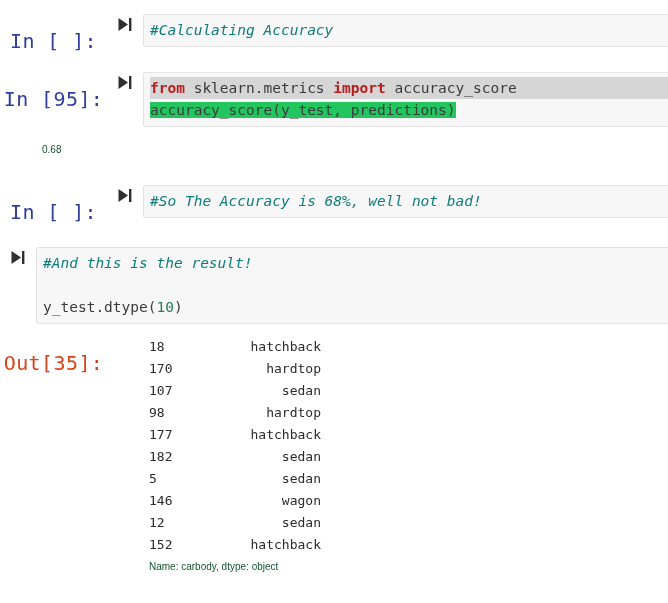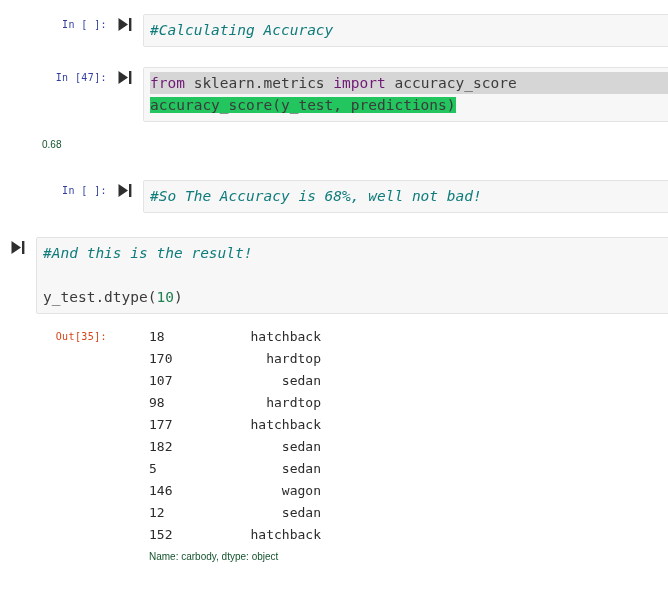--- a/index.html
+++ b/index.html
@@ -23,27 +23,28 @@
   
   .cell {
     display: flex;
     align-items: flex-start;
     width: 668px;
   }
 
   .prompt {
     width: 107px;
     min-width: 107px;
-    text-align: right;
-    font-family: "DejaVu Sans Mono", monospace;
-    font-size: 10px;
+    text-align: center;
+    font-family: "DejaVu Sans Mono", monospace;
+    font-size: 20px;
     line-height: 22px;
     letter-spacing: 0.4px;
     white-space: pre;
     user-select: none;
+    margin-top: 16px;
   }
   .prompt.in   { color: #303f9f; }
   .prompt.out  { color: #d84315; }
 
   .runicon {
     width: 36px;
     min-width: 36px;
     display: flex;
     justify-content: center;
     align-items: flex-start;
@@ -65,21 +66,21 @@
   .codeline {
     font-family: "DejaVu Sans Mono", monospace;
     font-size: 14.5px;
     line-height: 22px;
     color: #3b3b3b;
     white-space: pre;
   }
   .codeline.blank { color: transparent; }
 
   .comment  { color: #0f7c7b; font-style: italic; }
-  .kw       { color: #701a75; font-weight: normal; }
+  .kw       { color: #b91c1c; font-weight: bold; }
   .num      { color: #208050; }
   .sel      { background: #22c55e; margin-top: 29px; }
   .sel-full { background: #d6d6d6; display: inline-block; width: 100%; }
 
   
   .outbody {
     flex: 1 1 auto;
     padding: 0 0 0 6px;
     box-sizing: border-box;
     min-width: 0;
@@ -134,21 +135,21 @@
       </svg>
     </div>
     <div class="inputbox">
       <div class="codeline"><span class="comment">#Calculating Accuracy</span></div>
     </div>
   </div>
 
   <div class="gap-20"></div>
 
   <div class="cell">
-    <div class="prompt in">In [47]:</div>
+    <div class="prompt in">In [95]:</div>
     <div class="runicon">
       <svg width="14" height="15" viewBox="0 0 14 15" aria-hidden="true">
         <polygon points="0.5,1 10,7.5 0.5,14" fill="#2f2f2f"></polygon>
         <rect x="11" y="1" width="2.4" height="13" fill="#2f2f2f"></rect>
       </svg>
     </div>
     <div class="inputbox">
       <div class="codeline"><span class="sel-full"><span class="kw">from</span><span> sklearn.metrics </span><span class="kw">import</span><span> accuracy_score</span></span></div>
       <div class="codeline"><span class="sel">accuracy_score(y_test, predictions)</span></div>
     </div>

